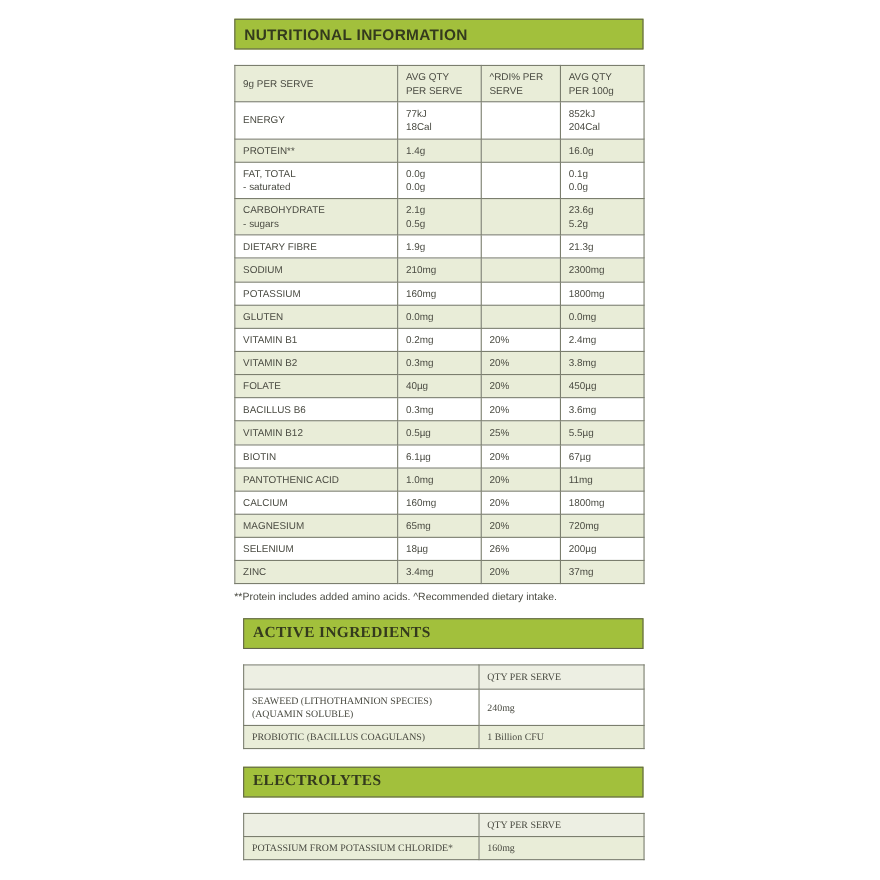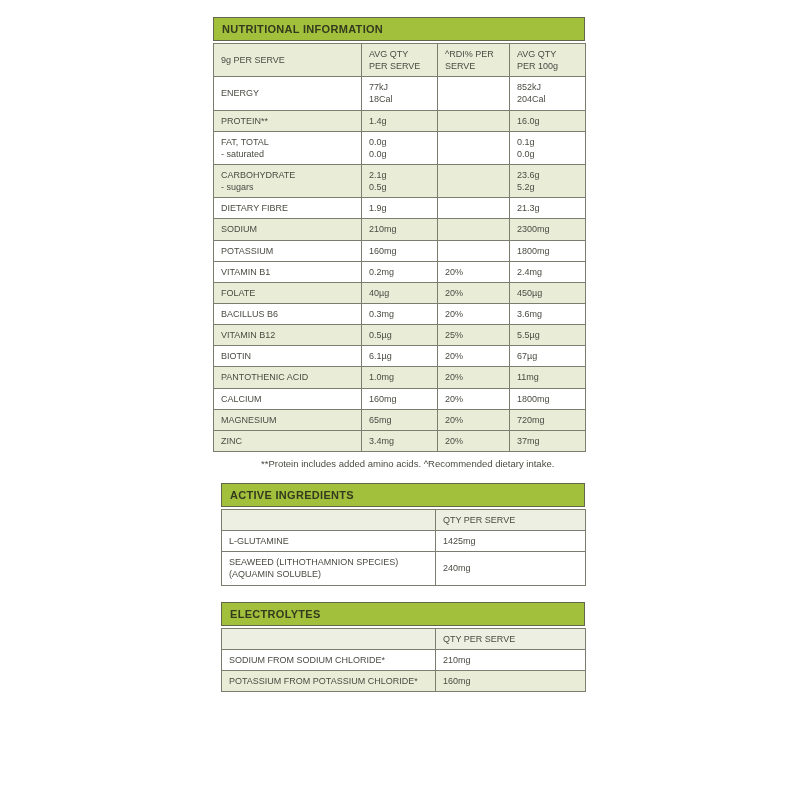--- a/index.html
+++ b/index.html
@@ -11,38 +11,38 @@
     --text:#4a4b42;
     --title-text:#343a1d;
   }
   *{box-sizing:border-box;margin:0;padding:0;}
   html,body{width:800px;height:800px;background:#ffffff;font-family:"Liberation Sans",sans-serif;}
   .page{position:absolute;left:213px;top:17px;width:372px;}
   .title-bar{
     background:var(--green);
     border:1px solid var(--bar-border);
     color:var(--title-text);
-    font-size:11px;font-weight:bold;letter-spacing:.3px;
+    font-size:14px;font-weight:bold;letter-spacing:.3px;
     padding:5px 8px;
   }
-  table{border-collapse:collapse;table-layout:fixed;width:100%;margin-top:2px;}
+  table{border-collapse:collapse;table-layout:fixed;width:100%;margin-top:14px;}
   td,th{
     border:1px solid var(--border);
     font-size:9px;font-weight:normal;line-height:1.35;
     color:var(--text);
     padding:4px 7px;
     text-align:left;vertical-align:middle;
     white-space:pre-line;
     overflow:hidden;
   }
   thead th{background:var(--tint);height:30px;}
   tr.tint{background:var(--tint);}
   tr.subhead td{background:var(--subtint);height:20px;}
-  .footnote{font-size:9.5px;color:var(--text);margin-top:6px;margin-left:48px;}
-  .sub-table{width:364px;margin-left:8px;}
+  .footnote{font-size:9.5px;color:var(--text);margin-top:6px;}
+  .sub-table{width:364px;margin-left:8px;font-family:Liberation Serif, serif;}
   .sub-table.first{margin-top:14px;}
   .sub-table.second{margin-top:16px;}
   .energy-row td, .double td{height:33px;}
   .nutri td{height:19px;}
 </style>
 </head>
 <body>
 
 <div class="page">
 
@@ -110,25 +110,37 @@
             <td>210mg</td>
             <td></td>
             <td>2300mg</td>
           </tr>
           <tr>
             <td>POTASSIUM</td>
             <td>160mg</td>
             <td></td>
             <td>1800mg</td>
           </tr>
+          <tr class="tint">
+            <td>GLUTEN</td>
+            <td>0.0mg</td>
+            <td></td>
+            <td>0.0mg</td>
+          </tr>
           <tr>
             <td>VITAMIN B1</td>
             <td>0.2mg</td>
             <td>20%</td>
             <td>2.4mg</td>
+          </tr>
+          <tr class="tint">
+            <td>VITAMIN B2</td>
+            <td>0.3mg</td>
+            <td>20%</td>
+            <td>3.8mg</td>
           </tr>
           <tr class="tint">
             <td>FOLATE</td>
             <td>40µg</td>
             <td>20%</td>
             <td>450µg</td>
           </tr>
           <tr>
             <td>BACILLUS B6</td>
             <td>0.3mg</td>
@@ -157,20 +169,26 @@
             <td>CALCIUM</td>
             <td>160mg</td>
             <td>20%</td>
             <td>1800mg</td>
           </tr>
           <tr class="tint">
             <td>MAGNESIUM</td>
             <td>65mg</td>
             <td>20%</td>
             <td>720mg</td>
+          </tr>
+          <tr>
+            <td>SELENIUM</td>
+            <td>18µg</td>
+            <td>26%</td>
+            <td>200µg</td>
           </tr>
           <tr class="tint">
             <td>ZINC</td>
             <td>3.4mg</td>
             <td>20%</td>
             <td>37mg</td>
           </tr>
         </tbody>
     </table>
     <div class="footnote">**Protein includes added amino acids. ^Recommended dietary intake.</div>
@@ -183,51 +201,47 @@
           <col style="width:214px">
           <col style="width:150px">
         </colgroup>
       <thead>
         <tr class="subhead">
           <td></td>
           <td>QTY PER SERVE</td>
         </tr>
       </thead>
       <tbody>
-          <tr>
-            <td>L-GLUTAMINE</td>
-            <td>1425mg</td>
-          </tr>
           <tr class="double">
             <td>SEAWEED (LITHOTHAMNION SPECIES)
 (AQUAMIN SOLUBLE)</td>
             <td>240mg</td>
+          </tr>
+          <tr class="tint">
+            <td>PROBIOTIC (BACILLUS COAGULANS)</td>
+            <td>1 Billion CFU</td>
           </tr>
         </tbody>
     </table>
   </div>
 
   <div class="sub-table second">
     <div class="title-bar">ELECTROLYTES</div>
     <table>
       <colgroup>
           <col style="width:214px">
           <col style="width:150px">
         </colgroup>
       <thead>
         <tr class="subhead">
           <td></td>
           <td>QTY PER SERVE</td>
         </tr>
       </thead>
       <tbody>
-          <tr>
-            <td>SODIUM FROM SODIUM CHLORIDE*</td>
-            <td>210mg</td>
-          </tr>
           <tr class="tint">
             <td>POTASSIUM FROM POTASSIUM CHLORIDE*</td>
             <td>160mg</td>
           </tr>
         </tbody>
     </table>
 
   </div>
 
 </div>

